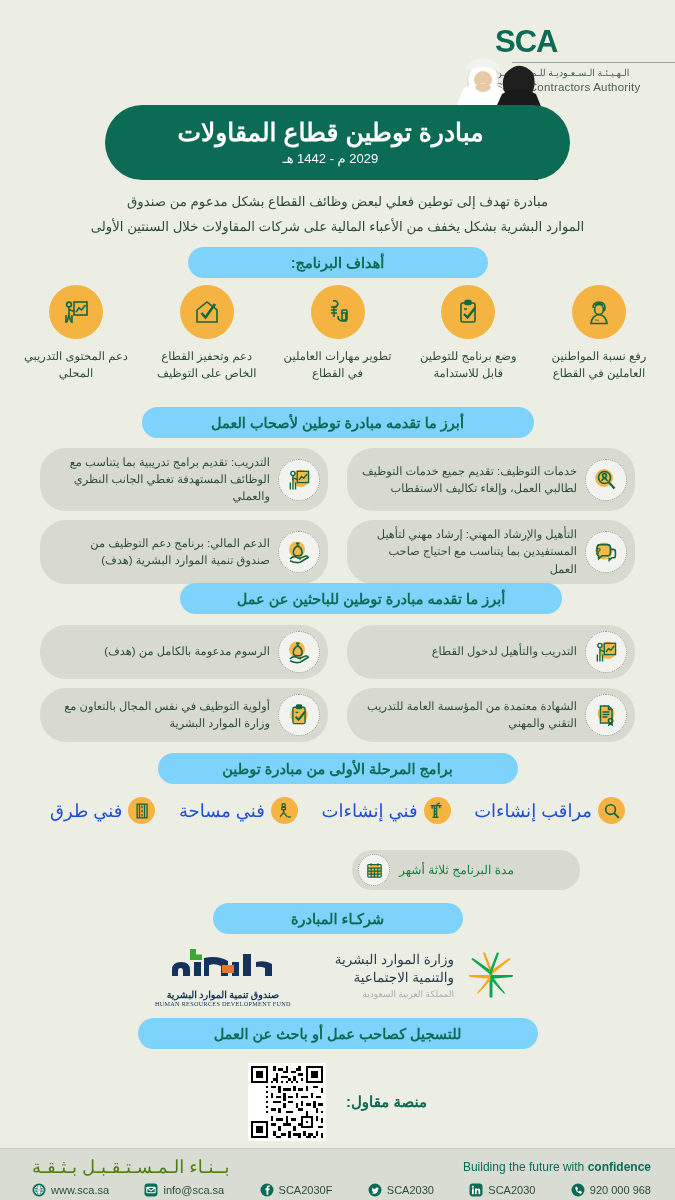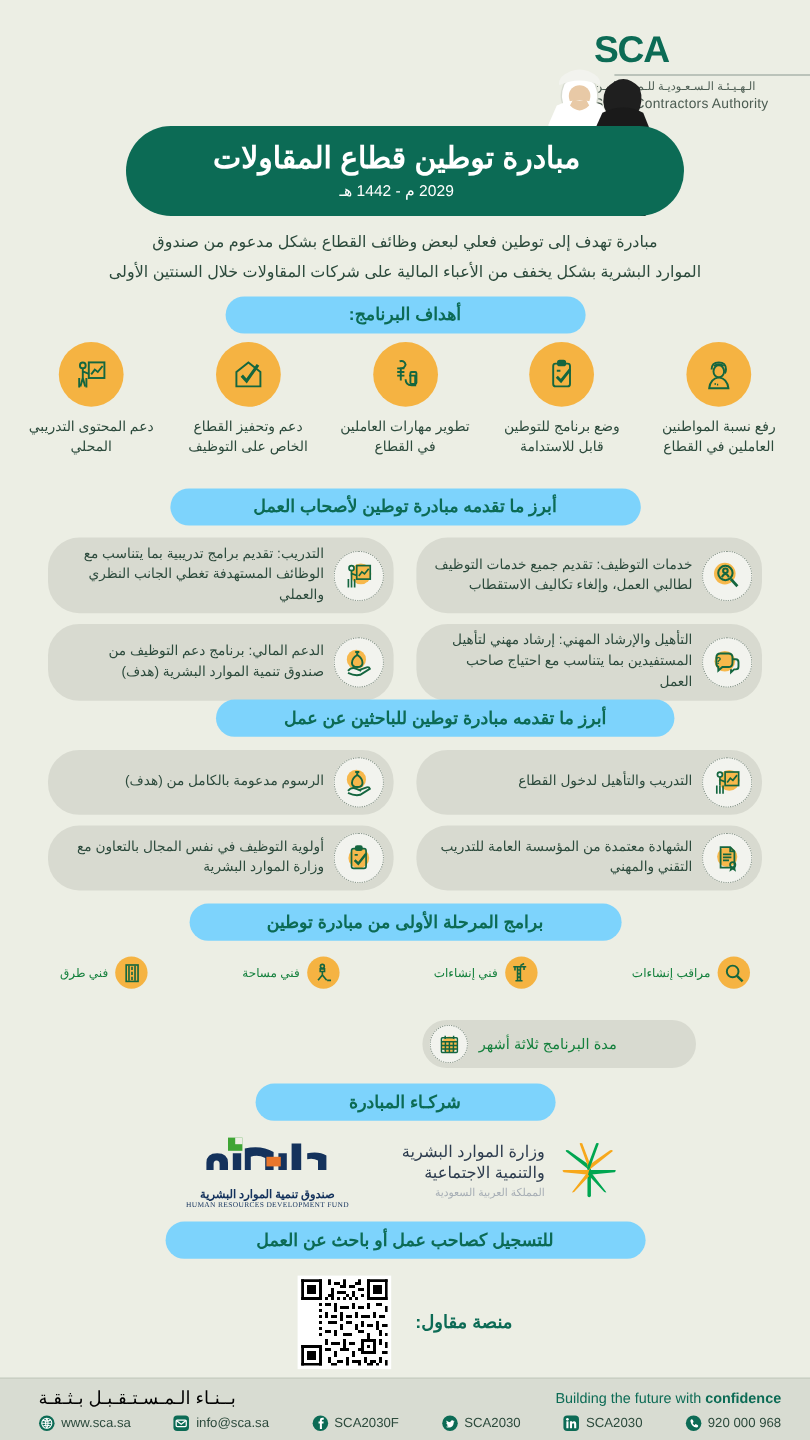--- a/index.html
+++ b/index.html
@@ -225,22 +225,22 @@
   .chip-ico {
     width: 27px;
     height: 27px;
     border-radius: 50%;
     background: #f5b342;
     display: flex;
     align-items: center;
     justify-content: center;
   }
   .chip-lbl {
-    font-size: 10px;
-    color: #15803d;
+    font-size: 18px;
+    color: #1d4ed8;
     white-space: nowrap;
   }
 
   .pillrow {
     position: absolute;
     right: 95px;
     width: 485px;
     display: flex;
     justify-content: space-between;
     direction: rtl;
@@ -319,21 +319,21 @@
     height: 52px;
     background: #d8dcd2;
     border-top: 1px solid #c6ccc0;
   }
   .f-top {
     display: flex;
     justify-content: space-between;
     align-items: center;
     padding: 7px 24px 0 32px;
   }
-  .f-tag-ar { font-size: 15px; color:#000000; letter-spacing: 2.2px; }
+  .f-tag-ar { font-size: 18px; color:#4d7c0f; letter-spacing: 2.2px; }
   .f-tag-en { font-size: 12px; color:#0c6b55; direction: ltr; }
   .f-tag-en b { font-weight: bold; }
   .f-bot {
     display: flex;
     flex-direction: row-reverse;
     justify-content: space-between;
     align-items: center;
     padding: 5px 24px 0 32px;
     direction: ltr;
   }

